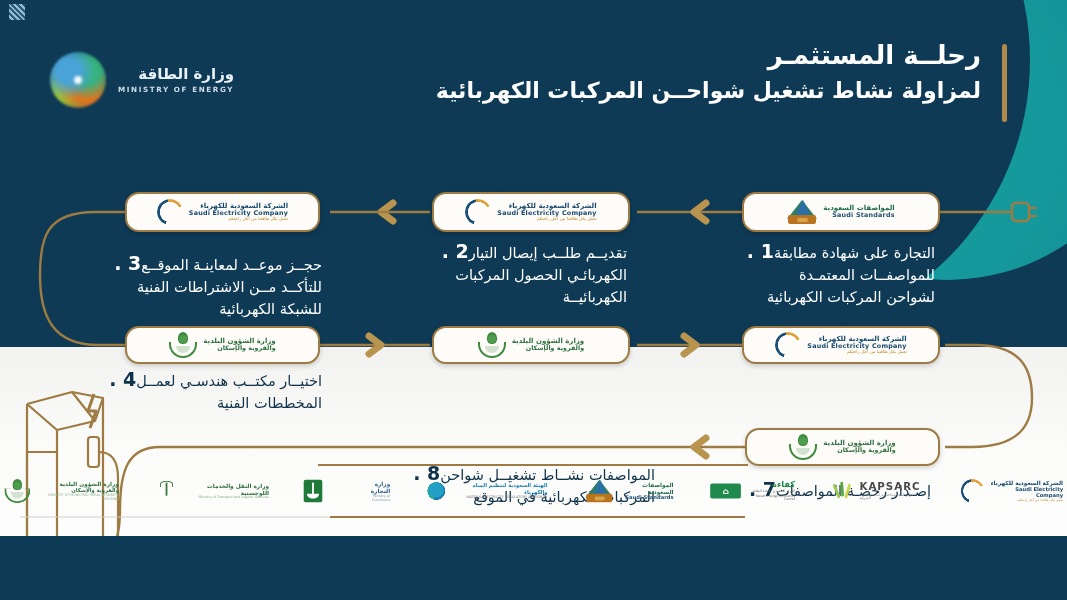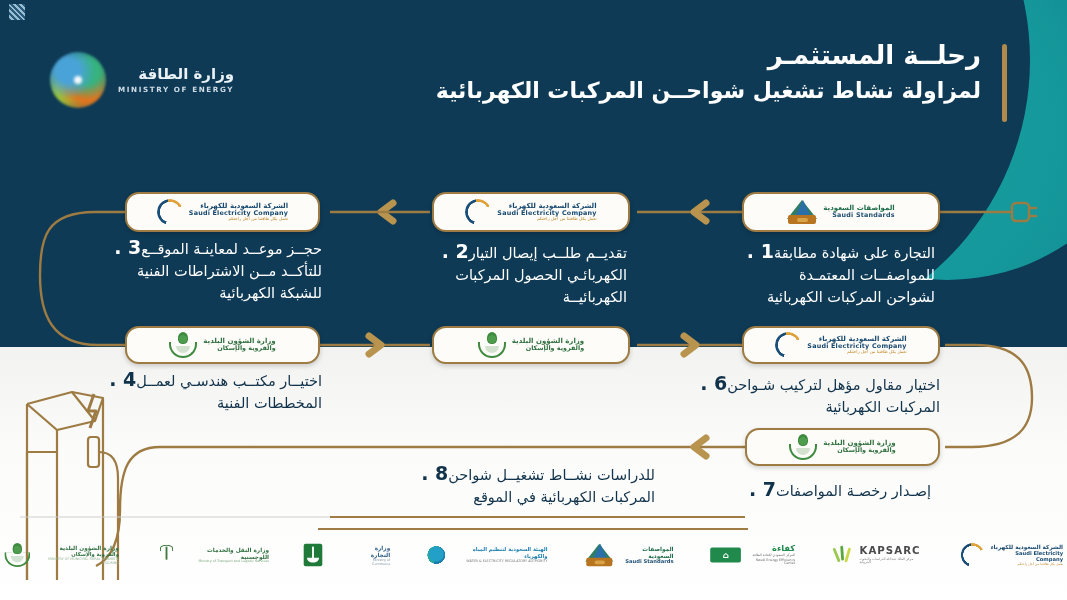--- a/index.html
+++ b/index.html
@@ -1,21 +1,21 @@
 <!DOCTYPE html>
 <html lang="ar" dir="rtl"><head>
 <meta charset="utf-8">
 <style>
   html,body{margin:0;padding:0;}
   body{
     width:1067px;height:600px;overflow:hidden;position:relative;
     background:#0d3a55;
     font-family:"DejaVu Sans","Liberation Sans",sans-serif;
   }
-  #stage{position:absolute;inset:0;width:1067px;height:600px;overflow:hidden;}
+  #stage{position:absolute;inset:0;width:1067px;height:536px;overflow:hidden;}
 
   
   .bg-dark{position:absolute;left:0;top:0;width:1067px;height:347px;background:#0e3a56;}
   .bg-light{position:absolute;left:0;top:347px;width:1067px;height:253px;
             background:linear-gradient(180deg,#f2f2f1 0%,#fbfbfa 40%,#ffffff 100%);}
   .teal-circle{position:absolute;right:-95px;top:-150px;width:430px;height:430px;border-radius:50%;
                background:radial-gradient(circle at 35% 65%, #16a0a0 0%, #15989b 45%, #0f7f88 100%);}
   .dark-arc{position:absolute;left:470px;top:-220px;width:560px;height:560px;border-radius:50%;
             background:#0e3a56;}
 
@@ -236,21 +236,21 @@
   <div class="card" style="right:747px;top:192px;width:195px;height:40px;">
     <div class="logo-wrap sec">
       <div class="logo-txt">
         <div class="lt1">الشركة السعودية للكهرباء</div>
         <div class="lt2">Saudi Electricity Company</div>
         <div class="lt3">نعمل بكل طاقتنا من أجل راحتكم</div>
       </div>
       <div class="sec-mark"></div>
     </div>
   </div>
-  <div class="step step-dark" style="right:745px;top:236px;width:205px;">
+  <div class="step step-dark" style="right:745px;top:252px;width:205px;">
     <div class="line"><span class="s-txt txt">حجــز موعــد لمعاينـة الموقــع</span><span class="s-num num">3</span><span class="s-num num">&nbsp;.</span></div>
     <div class="line"><span class="s-txt txt">للتأكــد مــن الاشتراطات الفنية</span></div>
     <div class="line"><span class="s-txt txt">للشبكة الكهربائية</span></div>
   </div>
 
   <div class="card" style="right:747px;top:326px;width:195px;height:38px;">
     <div class="logo-wrap momra">
       <div class="logo-txt">
         <div class="lt1">وزارة الشؤون البلدية</div>
         <div class="lt2">والقروية والإسكان</div>
@@ -282,43 +282,39 @@
   <div class="card" style="right:127px;top:326px;width:198px;height:38px;">
     <div class="logo-wrap sec">
       <div class="logo-txt">
         <div class="lt1">الشركة السعودية للكهرباء</div>
         <div class="lt2">Saudi Electricity Company</div>
         <div class="lt3">نعمل بكل طاقتنا من أجل راحتكم</div>
       </div>
       <div class="sec-mark"></div>
     </div>
   </div>
-  <div class="step step-light" style="right:127px;top:372px;width:212px;">
-    <div class="line"><span class="s-txt txt">اختيار مقاول مؤهل لتركيب شـواحن</span><span class="s-num num">6</span><span class="s-num num">&nbsp;.</span></div>
-    <div class="line"><span class="s-txt txt">المركبات الكهربائية</span></div>
-  </div>
 
   <div class="card" style="right:127px;top:428px;width:195px;height:38px;">
     <div class="logo-wrap momra">
       <div class="logo-txt">
         <div class="lt1">وزارة الشؤون البلدية</div>
         <div class="lt2">والقروية والإسكان</div>
       </div>
       <div class="momra-mark">
         <div class="palm"></div>
           <div class="bowl"></div>
       </div>
     </div>
   </div>
   <div class="step step-light" style="right:127px;top:478px;width:200px;text-align:center;">
     <div class="line"><span class="s-txt txt">إصـدار رخصـة المواصفات</span><span class="s-num num">7</span><span class="s-num num">&nbsp;.</span></div>
   </div>
 
   <div class="step step-light" style="right:412px;top:462px;width:225px;">
-    <div class="line"><span class="s-txt txt">للدراسات نشــاط تشغيــل شواحن</span><span class="s-num num">8</span><span class="s-num num">&nbsp;.</span></div>
+    <div class="line"><span class="s-txt txt">المواصفات نشــاط تشغيــل شواحن</span><span class="s-num num">8</span><span class="s-num num">&nbsp;.</span></div>
     <div class="line"><span class="s-txt txt">المركبات الكهربائية في الموقع</span></div>
   </div>
 
   <div class="footer">
     <div class="foot-rule"></div>
     <div class="foot-row">
 
       <div class="foot-item">
         <div class="logo-txt sec">
           <div class="fl1" style="color:#16486f">الشركة السعودية للكهرباء</div>

